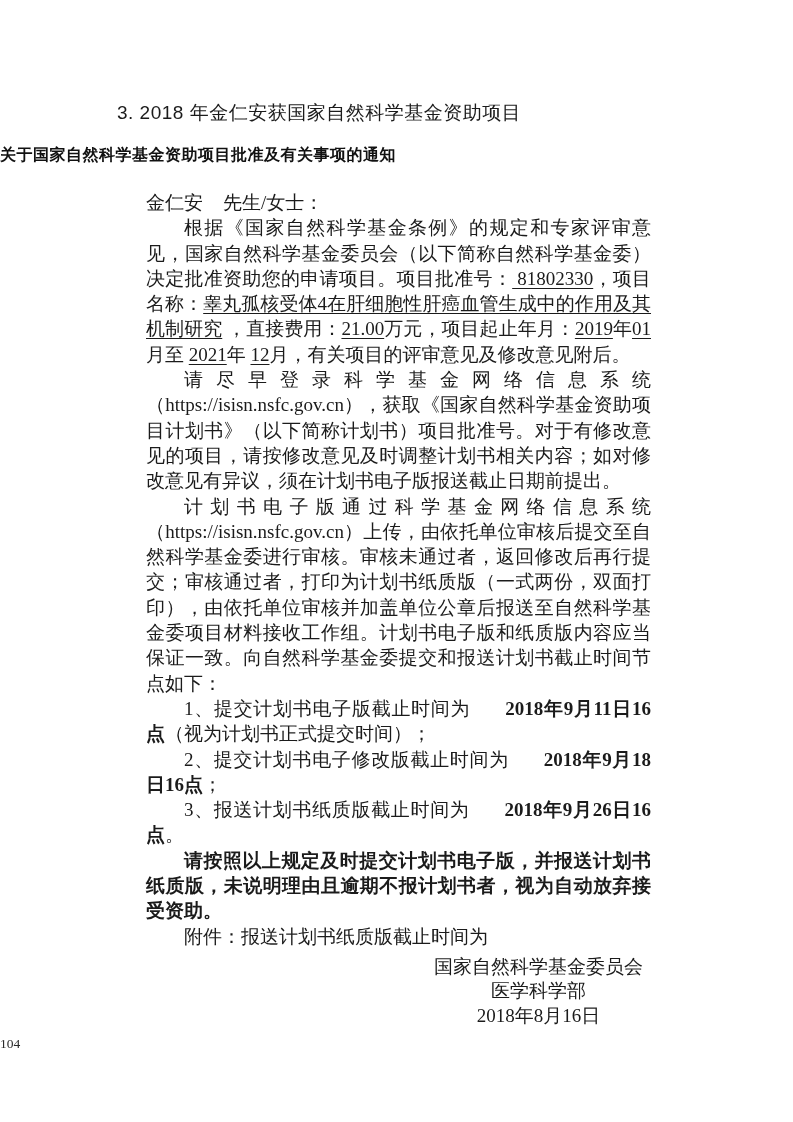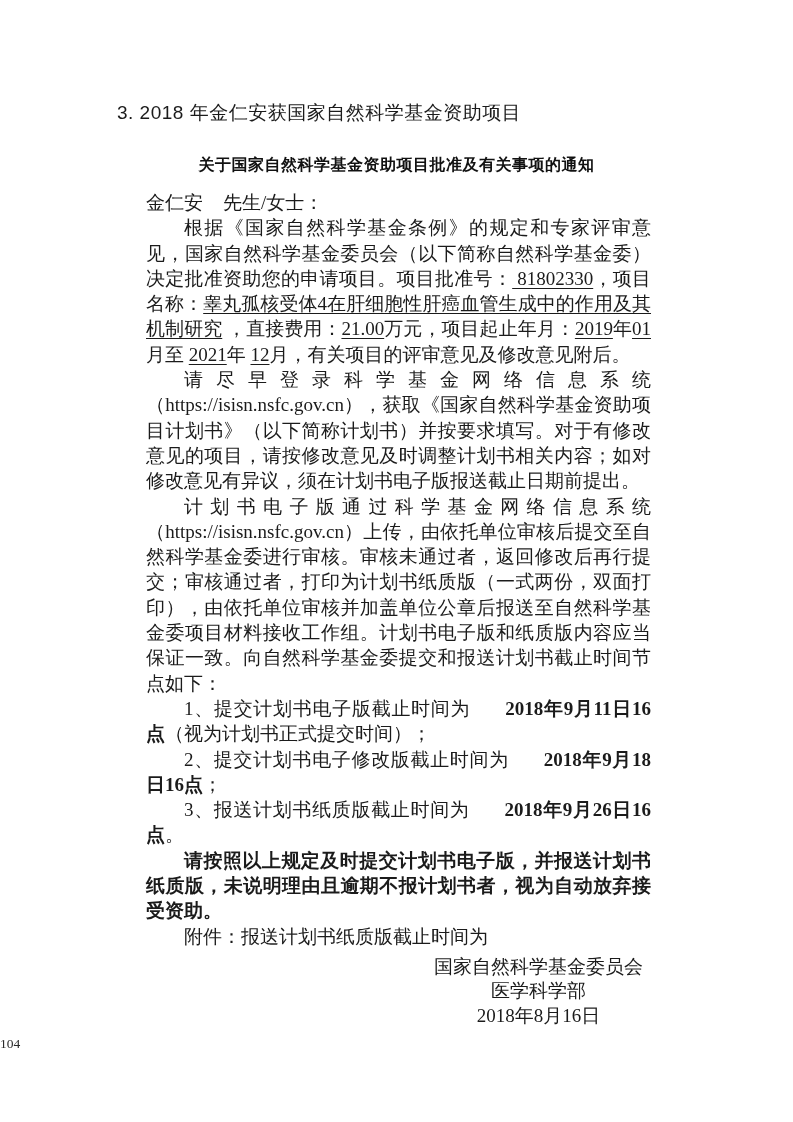--- a/index.html
+++ b/index.html
@@ -21,24 +21,24 @@
     font-family: "Liberation Sans", sans-serif;
     font-weight: normal;
     font-size: 19px;
     line-height: 27px;
     letter-spacing: 0.5px;
     color: #1b1b1b;
   }
   .notice-title {
     position: absolute;
     left: 0;
-    top: 153px;
+    top: 143px;
     width: 100%;
     margin: 0;
-    text-align: center;
+    text-align: left;
     font-family: "Liberation Sans", sans-serif;
     font-weight: bold;
     font-size: 16px;
     line-height: 23px;
     letter-spacing: 0.5px;
     color: #111111;
   }
   .body-text {
     position: absolute;
     left: 146px;
@@ -84,21 +84,21 @@
   <h1 class="section-title">3. 2018 年金仁安获国家自然科学基金资助项目</h1>
 
   <h2 class="notice-title">关于国家自然科学基金资助项目批准及有关事项的通知</h2>
 
   <div class="body-text">
 
     <p class="salutation"><span class="salutation-name">金仁安</span><span>先生/女士：</span></p>
 
     <p class="indent"><span>根据《国家自然科学基金条例》的规定和专家评审意见，国家自然科学基金委员会（以下简称自然科学基金委）决定批准资助您的申请项目。项目批准号：</span><span class="ul"> 81802330</span><span>，项目名称：</span><span class="ul">睾丸孤核受体4在肝细胞性肝癌血管生成中的作用及其机制研究</span><span> ，直接费用：</span><span class="ul">21.00</span><span>万元，项目起止年月：</span><span class="ul">2019</span><span>年</span><span class="ul">01</span><span>月至 </span><span class="ul">2021</span><span>年 </span><span class="ul">12</span><span>月，有关项目的评审意见及修改意见附后。</span></p>
 
-    <p class="indent">请尽早登录科学基金网络信息系统（https://isisn.nsfc.gov.cn），获取《国家自然科学基金资助项目计划书》（以下简称计划书）并按要求填写。对于有修改意见的项目，请按修改意见及时调整计划书相关内容；如对修改意见有异议，须在计划书电子版报送截止日期前提出。</p>
+    <p class="indent">请尽早登录科学基金网络信息系统（https://isisn.nsfc.gov.cn），获取《国家自然科学基金资助项目计划书》（以下简称计划书）项目批准号。对于有修改意见的项目，请按修改意见及时调整计划书相关内容；如对修改意见有异议，须在计划书电子版报送截止日期前提出。</p>
 
     <p class="indent">计划书电子版通过科学基金网络信息系统（https://isisn.nsfc.gov.cn）上传，由依托单位审核后提交至自然科学基金委进行审核。审核未通过者，返回修改后再行提交；审核通过者，打印为计划书纸质版（一式两份，双面打印），由依托单位审核并加盖单位公章后报送至自然科学基金委项目材料接收工作组。计划书电子版和纸质版内容应当保证一致。向自然科学基金委提交和报送计划书截止时间节点如下：</p>
 
     <p class="indent deadline-item"><span>1、提交计划书电子版截止时间为</span><span class="b">2018年9月11日16点</span><span>（视为计划书正式提交时间）；</span></p>
 
     <p class="indent deadline-item"><span>2、提交计划书电子修改版截止时间为</span><span class="b">2018年9月18日16点</span><span>；</span></p>
 
     <p class="indent deadline-item"><span>3、报送计划书纸质版截止时间为</span><span class="b">2018年9月26日16点</span><span>。</span></p>
 
     <p class="indent warning">请按照以上规定及时提交计划书电子版，并报送计划书纸质版，未说明理由且逾期不报计划书者，视为自动放弃接受资助。</p>

